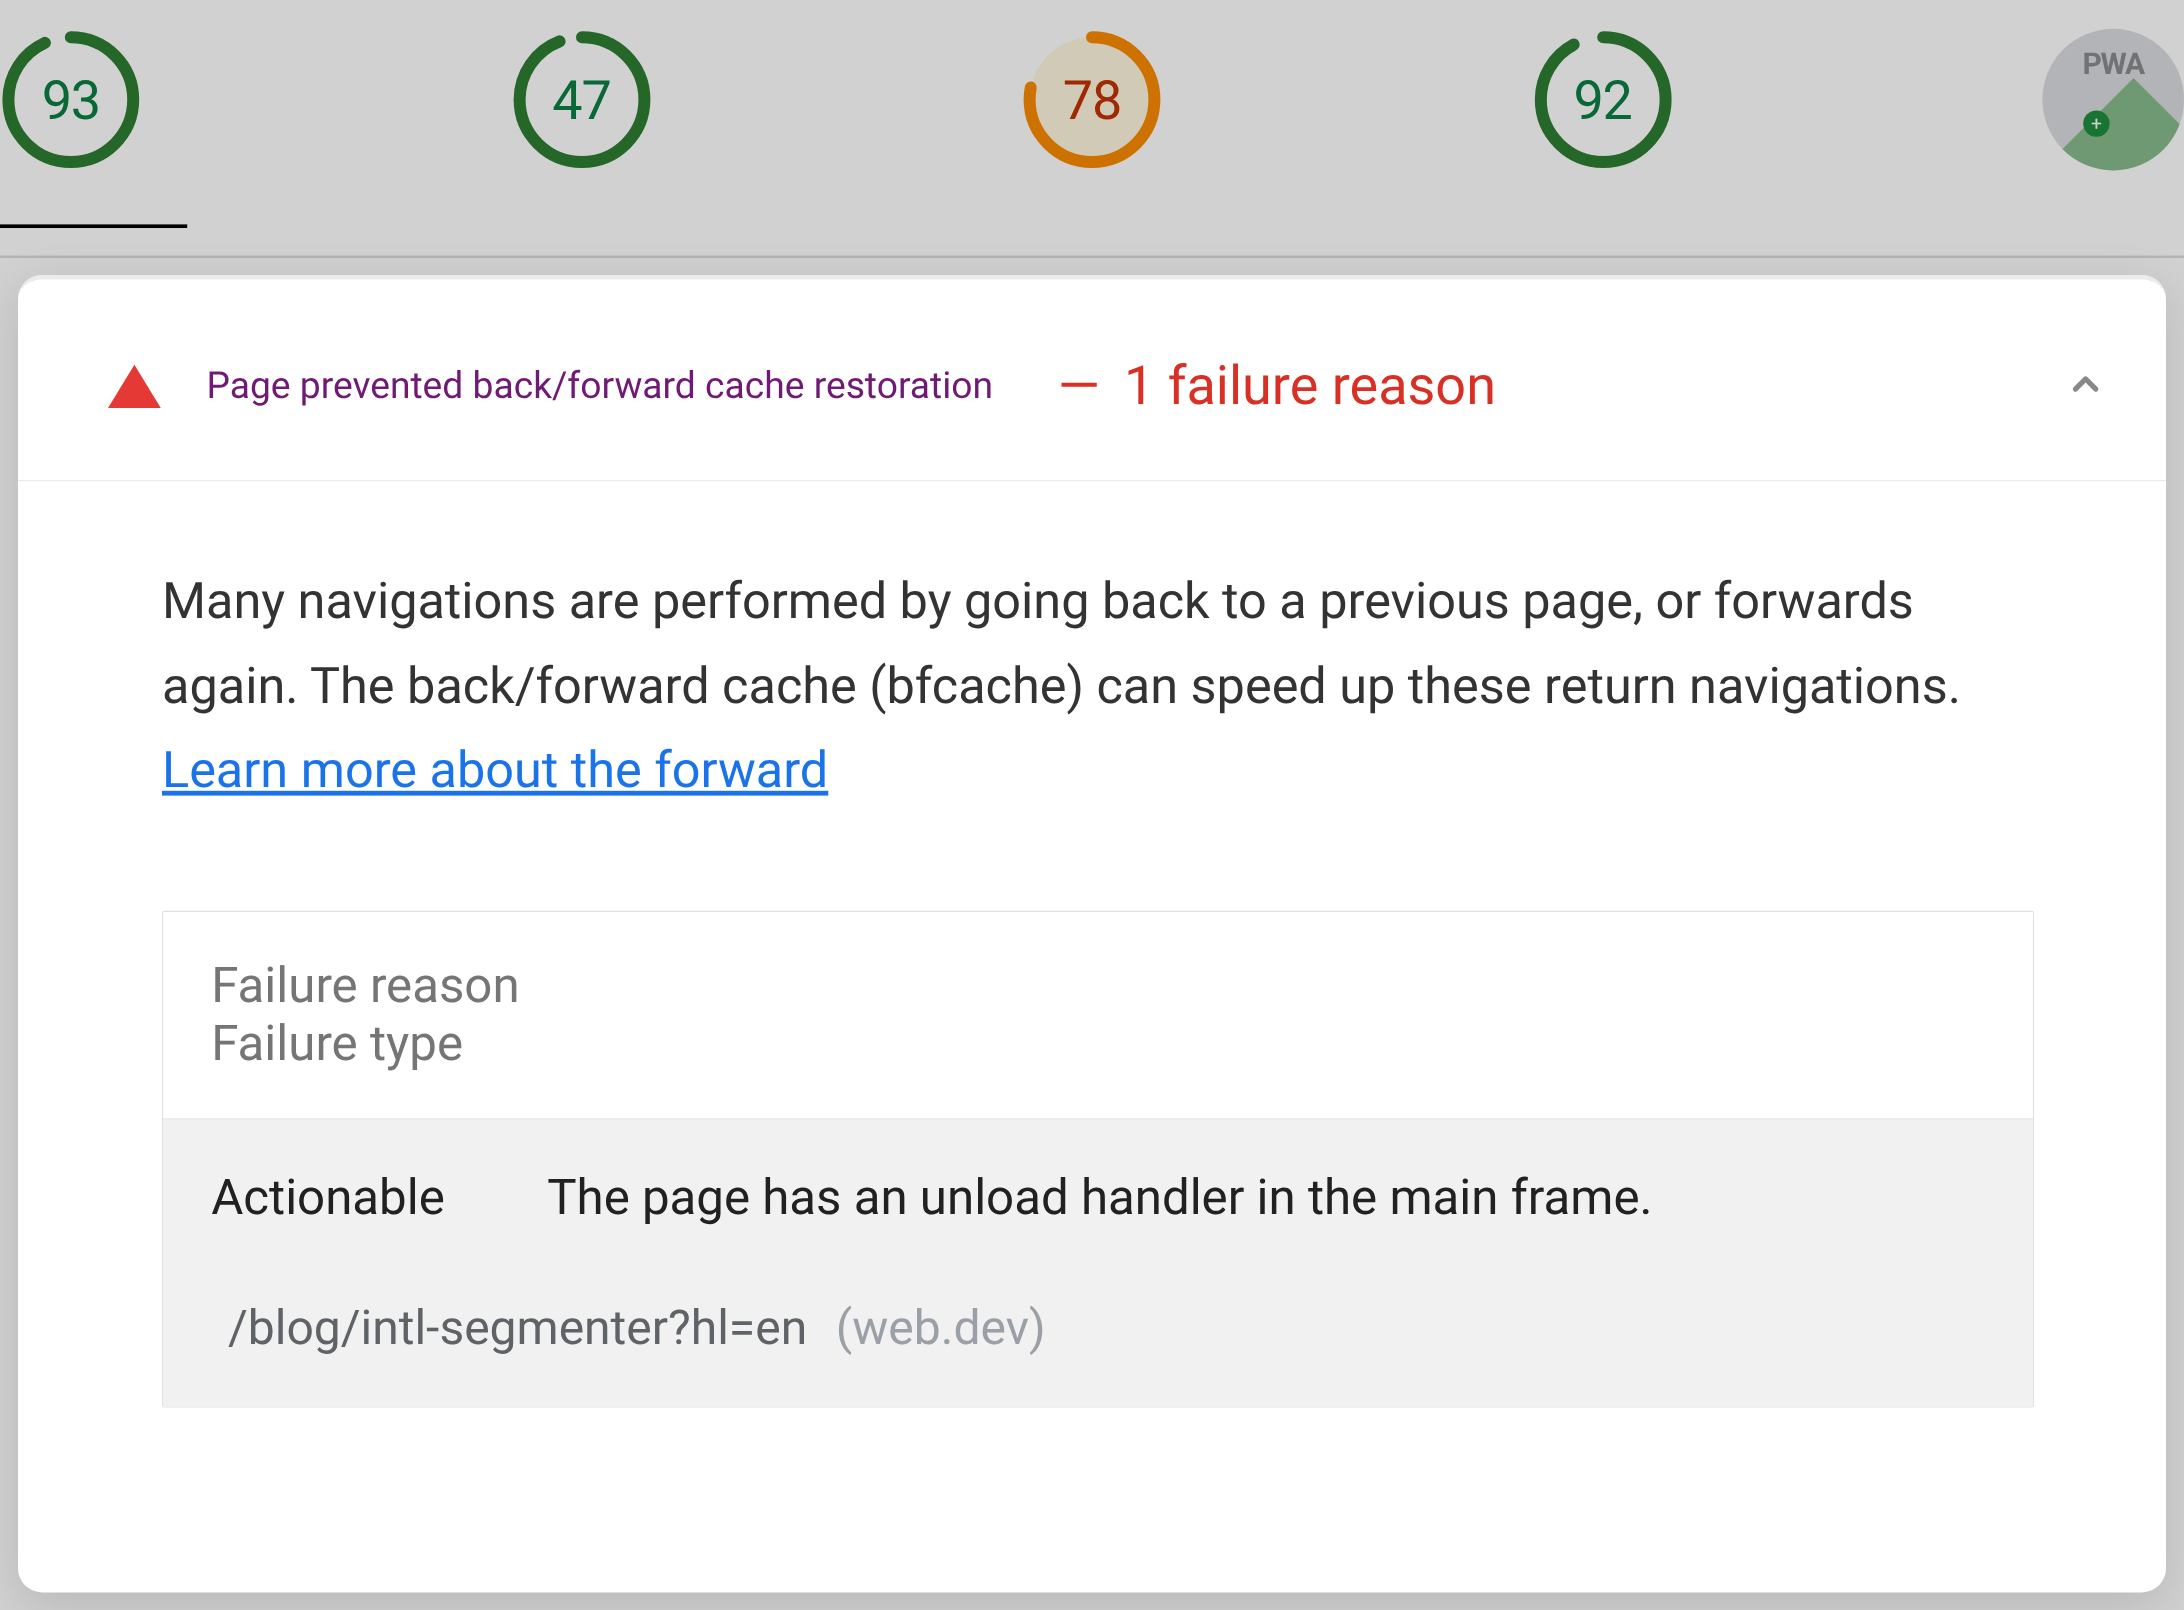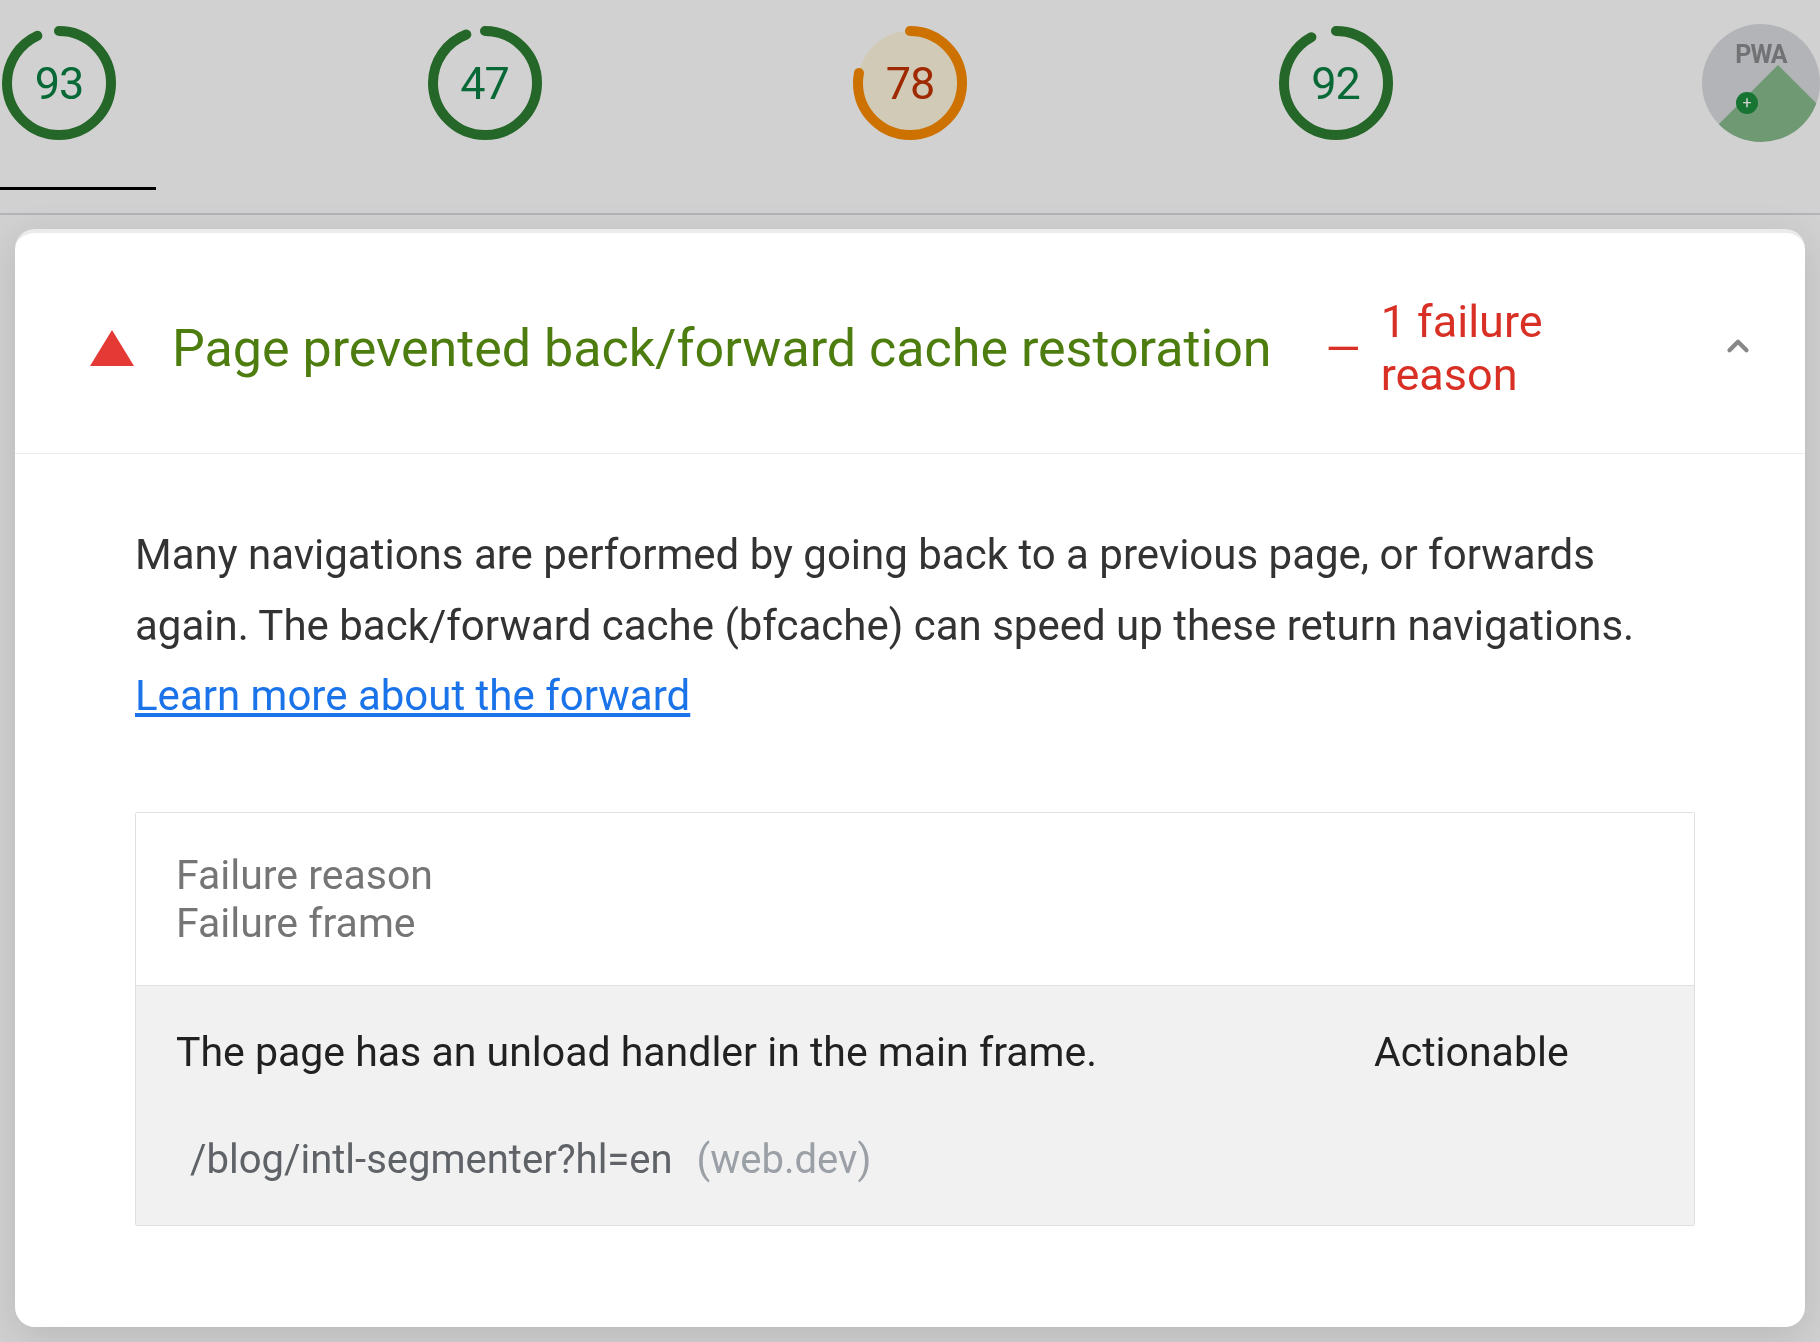--- a/index.html
+++ b/index.html
@@ -139,22 +139,22 @@
     }
     .audit-icon {
       width: 0;
       height: 0;
       border-left: 22px solid transparent;
       border-right: 22px solid transparent;
       border-bottom: 36px solid #e53935;
       flex-shrink: 0;
     }
     .audit-title {
-      font-size: 52px;
-      color: #4d7c0f;
+      font-size: 31px;
+      color: #701a75;
       font-weight: 400;
       white-space: nowrap;
     }
     .audit-failcount {
       font-size: 45px;
       color: #d93025;
       display: flex;
       align-items: center;
       gap: 20px;
       margin-left: 16px;
@@ -276,26 +276,26 @@
         </svg>
     </span>
   </div>
   <div class="audit-body">
     <p class="audit-desc">
       <span>Many navigations are performed by going back to a previous page, or forwards again. The back/forward cache (bfcache) can speed up these return navigations. </span><a href="#">Learn more about the forward</a>
     </p>
     <div class="fail-table">
       <div class="fail-thead">
         <div class="col col-reason">Failure reason</div>
-        <div class="col col-type">Failure frame</div>
+        <div class="col col-type">Failure type</div>
       </div>
       <div class="fail-row">
         <div class="fail-row-top">
+          <div class="cell col-type">Actionable</div>
           <div class="cell col-reason">The page has an unload handler in the main frame.</div>
-          <div class="cell col-type">Actionable</div>
         </div>
         <div class="fail-row-sub">
           <span>/blog/intl-segmenter?hl=en</span>
           <span class="domain">(web.dev)</span>
         </div>
       </div>
     </div>
   </div>
 </div>
 

